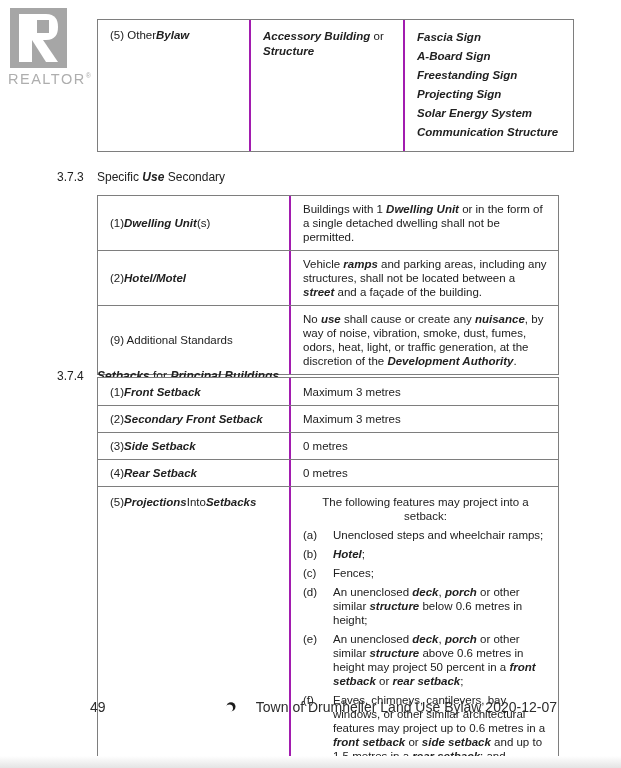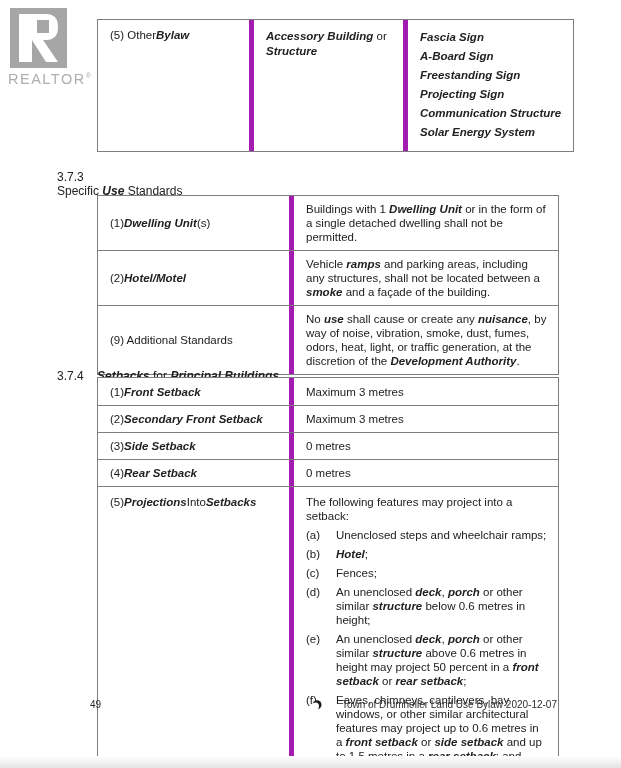--- a/index.html
+++ b/index.html
@@ -18,62 +18,62 @@
     margin-top:3px; font-size:14.5px; letter-spacing:1.5px;
     color:#aeaeae; font-weight:400;
   }
   .logo-text sup { font-size:7px; letter-spacing:0; vertical-align:super; }
 
   
   .tbl { position:absolute; border:1px solid #7e7e7e; background:#fff; }
   .tr { display:flex; align-items:stretch; }
   .tr + .tr { border-top:1px solid #7e7e7e; }
   .td { padding:6px 10px 6px 12px; }
-  .td + .td { border-left:5px solid #a21caf; }
+  .td + .td { border-left:2px solid #a21caf; }
   .label-cell { display:flex; align-items:center; flex-shrink:0; }
   .top-align { align-items:flex-start; padding-top:9px; }
   .val-cell { flex:1; line-height:14px; }
   .val-center { display:flex; align-items:center; }
 
   
   .t1 { left:97px; top:19px; width:477px; }
   .t1 .tr { min-height:131px; }
   .t1 .c1 { width:151px; flex-shrink:0; align-items:flex-start; padding-top:9px; }
   .t1 .c2 { width:154px; flex-shrink:0; line-height:15px; padding-top:9px; }
   .t1 .c3 { flex:1; padding-top:8px; }
   .sign-line { display:block; line-height:19px; font-weight:bold; font-style:italic; }
 
   
   .section-head { position:absolute; display:flex; font-size:12px; }
   .sec-num { width:40px; flex-shrink:0; }
-  .h373 { left:57px; top:170px;flex-direction:column; }
+  .h373 { left:57px; top:170px; }
   .h374 { left:57px; top:356px;margin-top:13px; }
 
   
   .t2 { left:97px; top:195px; width:462px; }
   .t3 { left:97px; top:377px; width:462px; }
   .t2 .label-cell, .t3 .label-cell { width:191px; }
   .r-h35 { min-height:35px; }
   .r-h51 { min-height:51px; }
   .r-h62 { min-height:62px; }
   .r-h27 { min-height:27px; }
   .r-h26 { min-height:26px; }
 
   
   .proj-val { padding-top:8px; padding-bottom:8px; }
   .proj-item { display:flex; margin-top:5px; }
-  .proj-intro { line-height:14px; }
+  .proj-intro { line-height:14px;text-align:center; }
   .proj-marker { width:30px; flex-shrink:0; }
   .proj-text { flex:1; line-height:14px; }
 
   
   .footer {
     position:absolute; left:90px; right:64px; top:699px;
     display:flex; justify-content:space-between; align-items:flex-end;
-    font-size:10px; color:#2c2c2c;
+    font-size:14px; color:#2c2c2c;
   }
   .footer-right { display:flex; align-items:center; gap:20px; }
 
   
   .page-edge {
     position:absolute; left:0; right:0; bottom:0; height:12px;
     background:linear-gradient(#ffffff, #e4e4e4);
   }
 </style>
 </head>
@@ -96,47 +96,47 @@
         <span>(5) Other </span>
         <span class="term">Bylaw</span>
         <span></span>
       </div>
     <div class="td c2"><span></span><span class="term">Accessory Building</span><span> or </span><span class="term">Structure</span><span></span></div>
     <div class="td c3">
       <span class="sign-line"><span></span><span class="term">Fascia Sign</span><span></span></span>
       <span class="sign-line"><span></span><span class="term">A-Board Sign</span><span></span></span>
       <span class="sign-line"><span></span><span class="term">Freestanding Sign</span><span></span></span>
       <span class="sign-line"><span></span><span class="term">Projecting Sign</span><span></span></span>
+      <span class="sign-line"><span></span><span class="term">Solar Energy System</span><span></span></span>
       <span class="sign-line"><span></span><span class="term">Communication Structure</span><span></span></span>
-      <span class="sign-line"><span></span><span class="term">Solar Energy System</span><span></span></span>
     </div>
   </div>
 </div>
 
 <div class="section-head h373">
   <span class="sec-num">3.7.3</span>
-  <span class="sec-title"><span>Specific </span><span class="term">Use</span><span> Standards</span></span>
+  <span class="sec-title"><span>Specific </span><span class="term">Use</span><span> Secondary</span></span>
 </div>
 
 <div class="tbl t2">
   <div class="tr r-h35">
     <div class="td label-cell">
         <span>(1) </span>
         <span class="term">Dwelling Unit</span>
         <span>(s)</span>
       </div>
     <div class="td val-cell"><span>Buildings with 1 </span><span class="term">Dwelling Unit</span><span> or in the form of a single detached dwelling shall not be permitted.</span></div>
   </div>
   <div class="tr r-h51">
     <div class="td label-cell">
         <span>(2) </span>
         <span class="term">Hotel/Motel</span>
         <span></span>
       </div>
-    <div class="td val-cell"><span>Vehicle </span><span class="term">ramps</span><span> and parking areas, including any structures, shall not be located between a </span><span class="term">smoke</span><span> and a façade of the building.</span></div>
+    <div class="td val-cell"><span>Vehicle </span><span class="term">ramps</span><span> and parking areas, including any structures, shall not be located between a </span><span class="term">street</span><span> and a façade of the building.</span></div>
   </div>
   <div class="tr r-h62">
     <div class="td label-cell">
         <span>(9) Additional Standards</span>
       </div>
     <div class="td val-cell"><span>No </span><span class="term">use</span><span> shall cause or create any </span><span class="term">nuisance</span><span>, by way of noise, vibration, smoke, dust, fumes, odors, heat, light, or traffic generation, at the discretion of the </span><span class="term">Development Authority</span><span>.</span></div>
   </div>
 </div>
 
 <div class="section-head h374">

